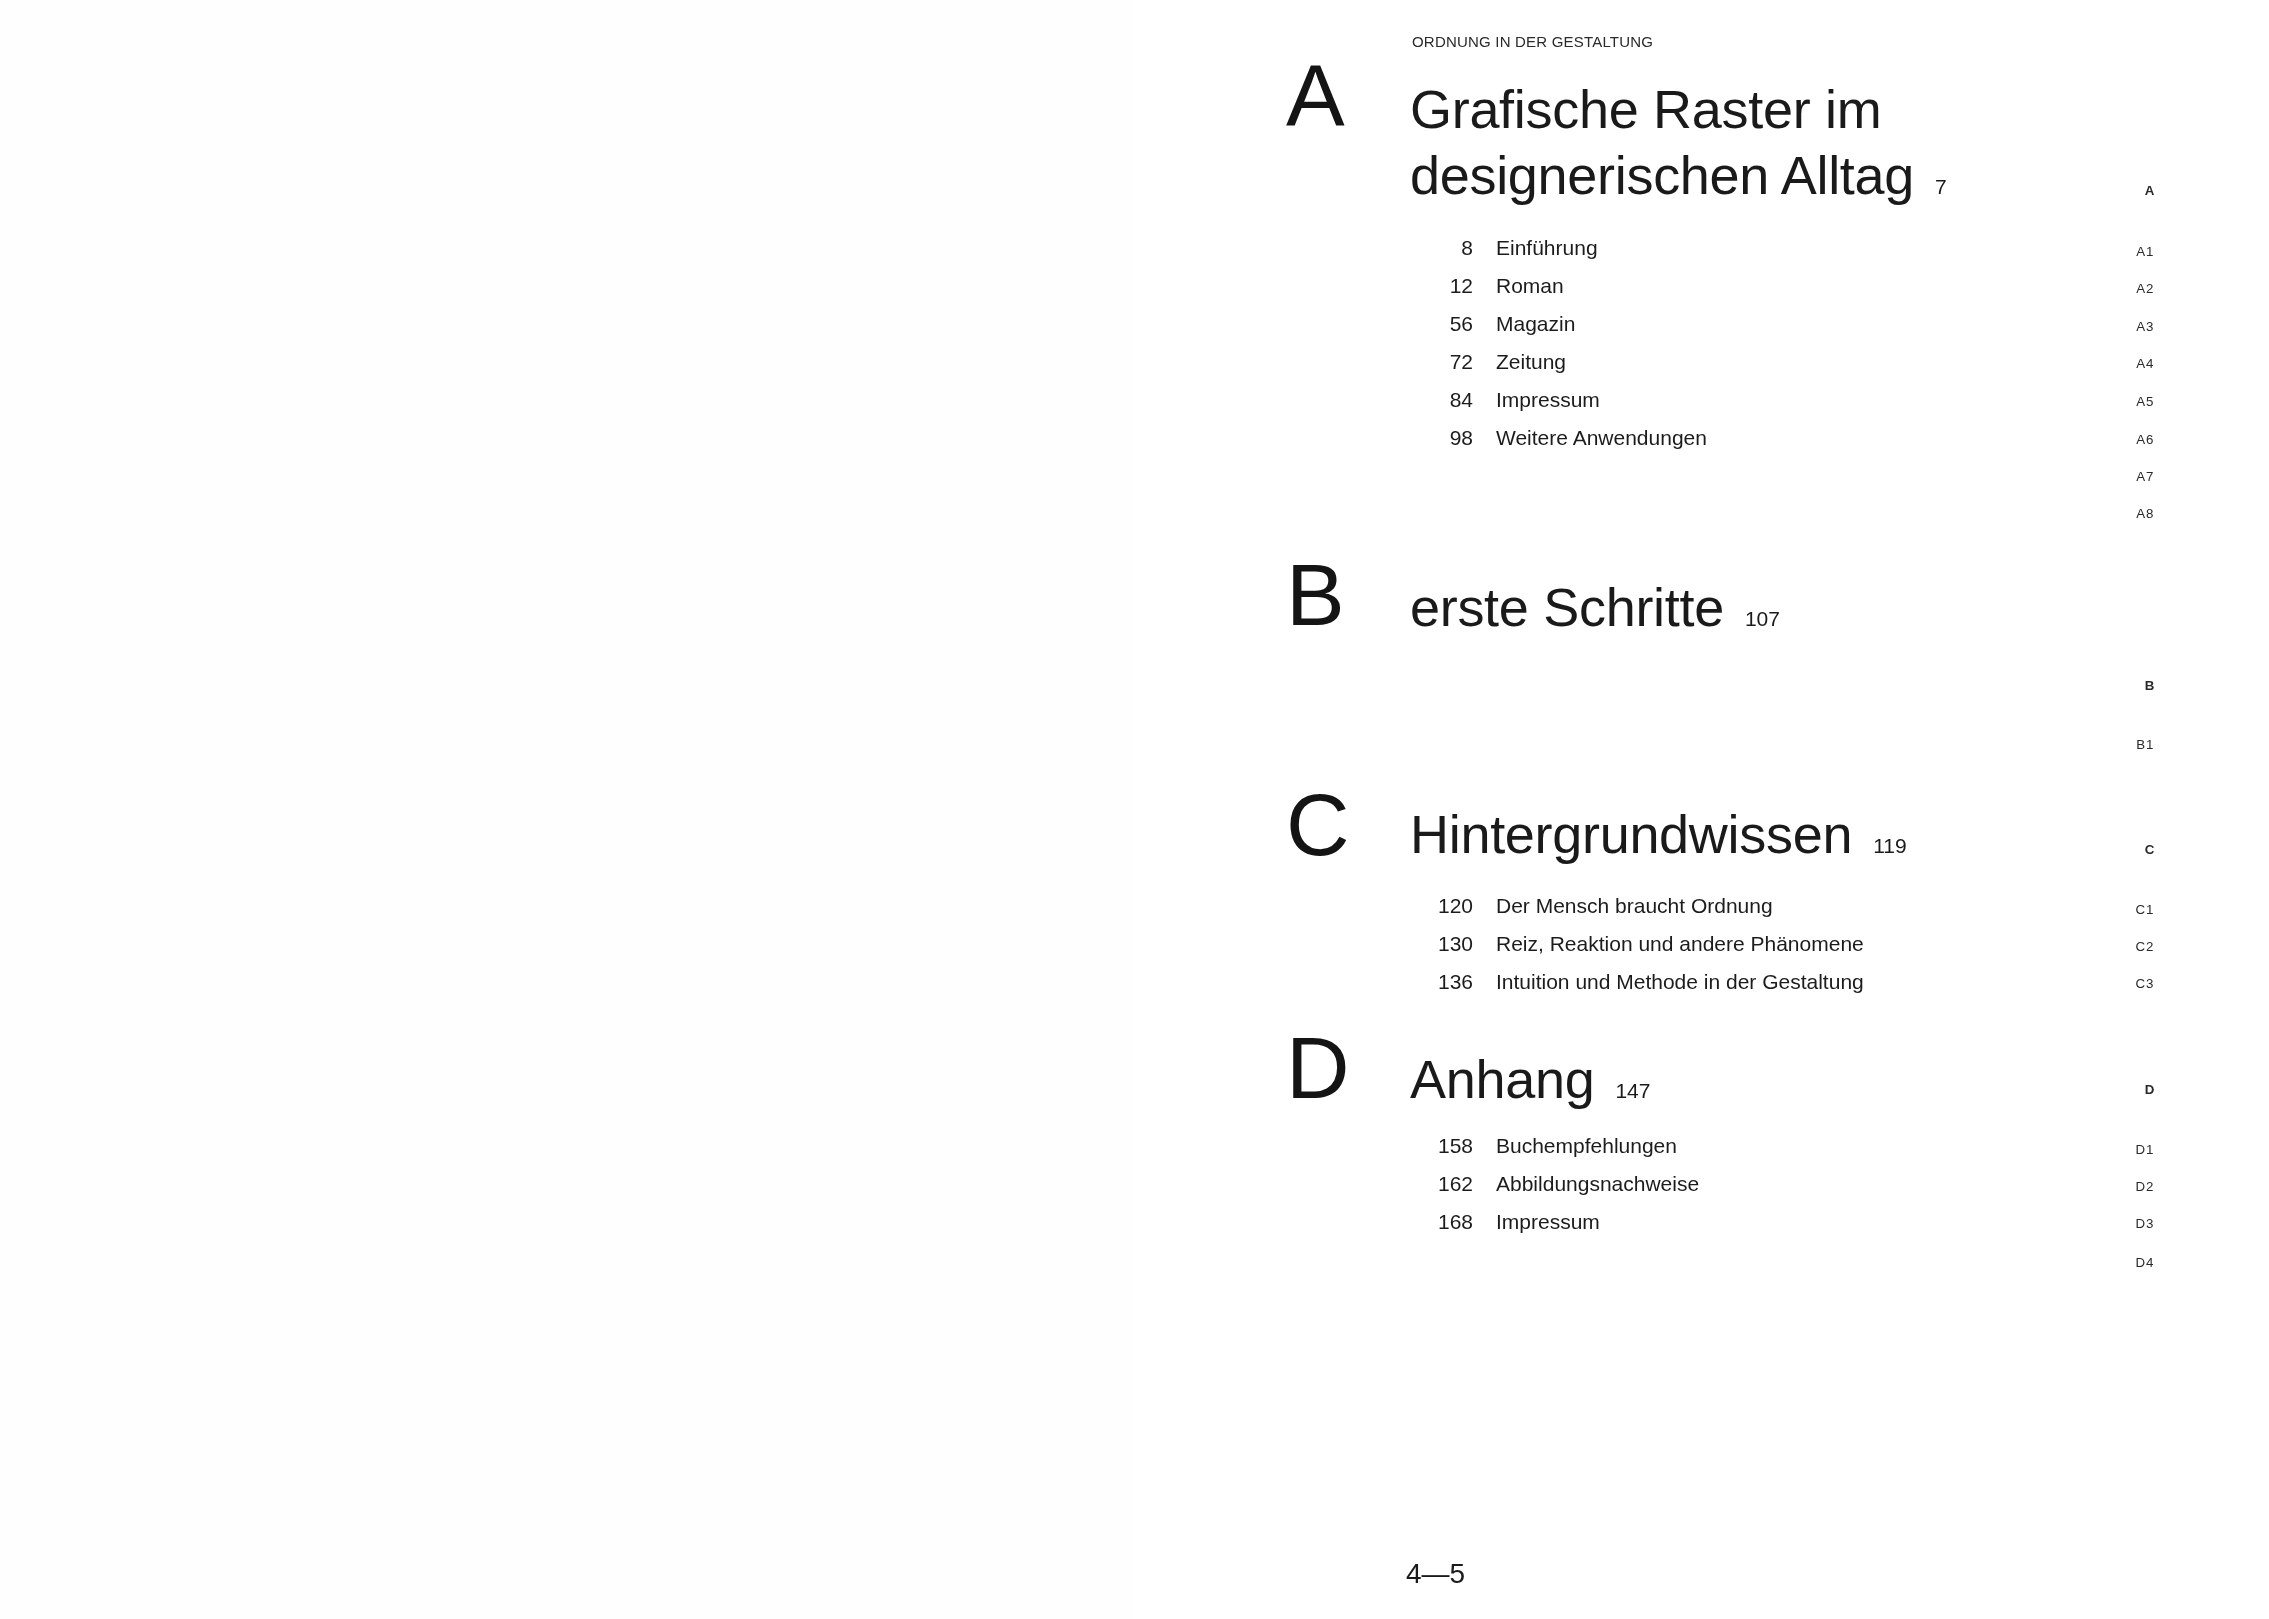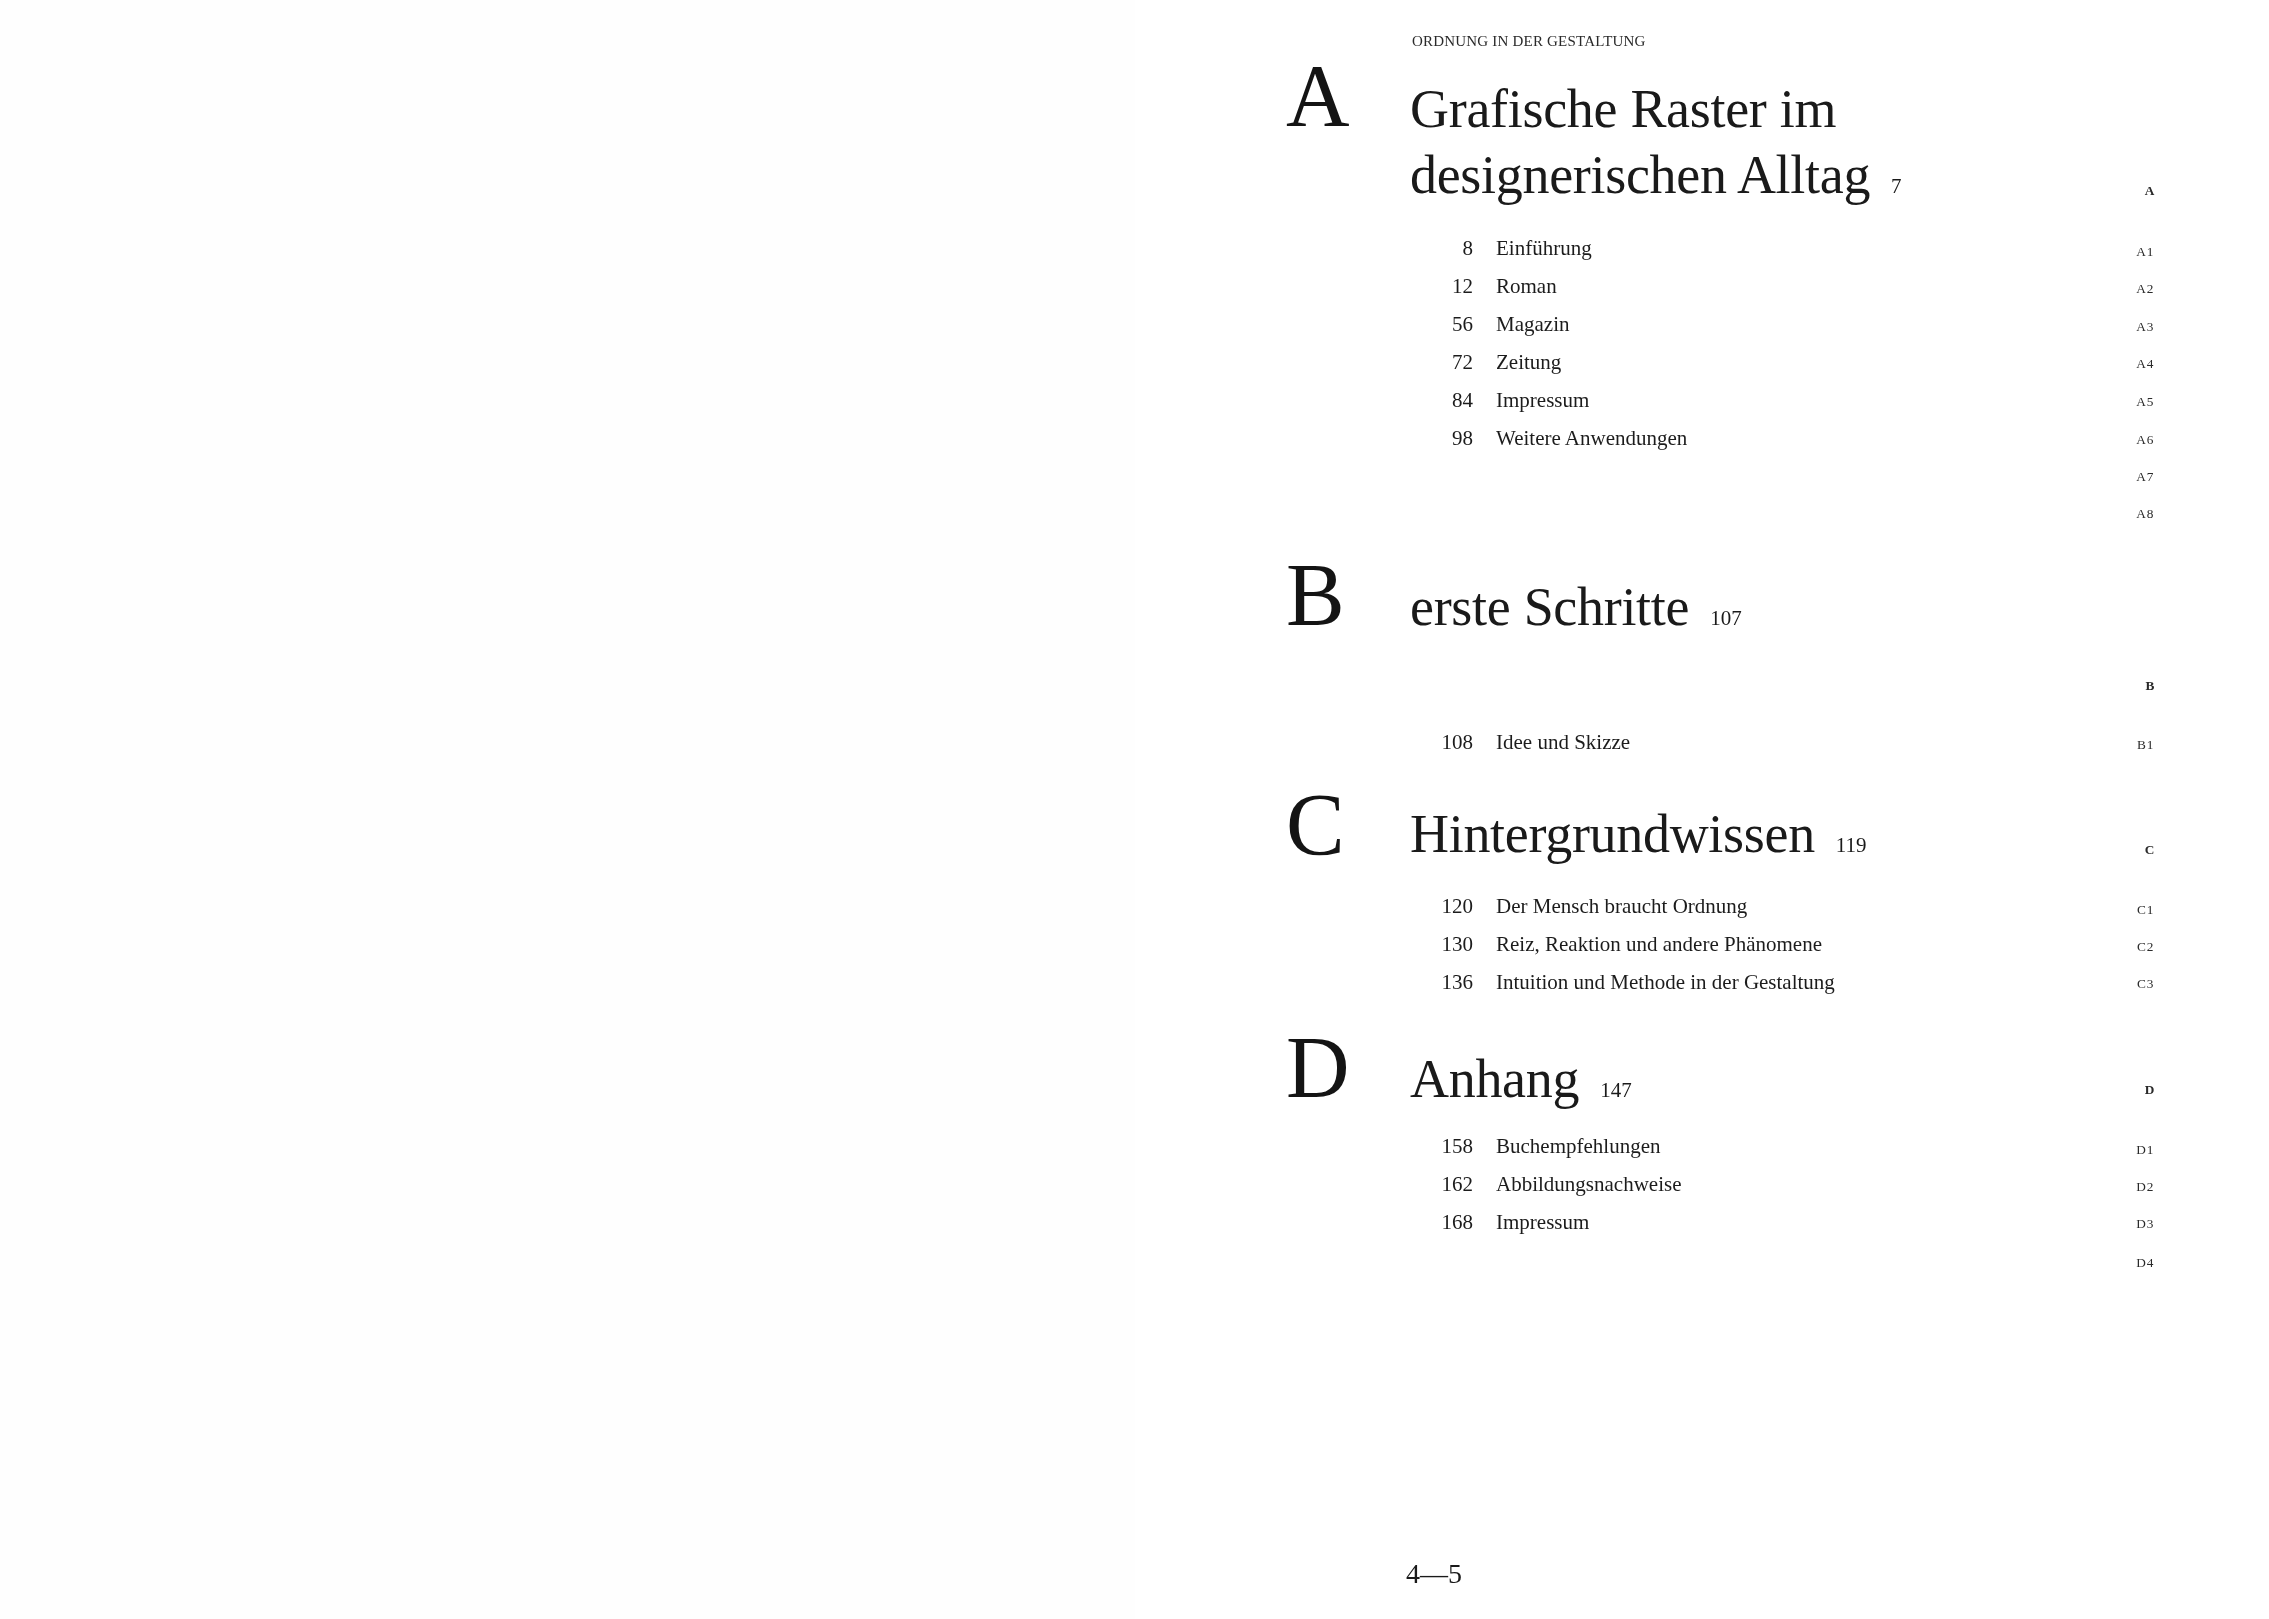--- a/index.html
+++ b/index.html
@@ -14,21 +14,20 @@
     overflow: hidden;
     font-family: "Liberation Sans", sans-serif;
     color: #1a1a1a;
   }
   .spread {
     position: absolute;
     left: 0; top: 0;
     width: 2172px;
     height: 1620px;
     background: #bef264;
-    font-family: Liberation Serif, serif;
   }
   .page-left {
     position: absolute;
     left: 0; top: 0;
     width: 1135px;
     height: 1620px;
     background: #fefefe;
   }
   .page-right {
     position: absolute;
@@ -168,26 +167,20 @@
   <div class="margin-code" style="top:433px;">A6</div>
   <div class="margin-code" style="top:470px;">A7</div>
   <div class="margin-code" style="top:507px;">A8</div>
 
   <div class="section-letter" style="top:551px;">B</div>
   <div class="section-title" style="top:574px;">
     <span class="line"><span>erste Schritte</span><span class="page-ref">107</span></span>
   </div>
   <div class="margin-code section" style="top:679px;">B</div>
 
-  <div class="entry-list" style="top:723px;">
-    <div class="entry">
-        <span class="num">108</span>
-        <span class="label">Idee und Skizze</span>
-      </div>
-  </div>
   <div class="margin-code" style="top:738px;">B1</div>
 
   <div class="section-letter" style="top:781px;">C</div>
   <div class="section-title" style="top:801px;">
     <span class="line"><span>Hintergrundwissen</span><span class="page-ref">119</span></span>
   </div>
   <div class="margin-code section" style="top:843px;">C</div>
 
   <div class="entry-list" style="top:887px;">
     <div class="entry">

